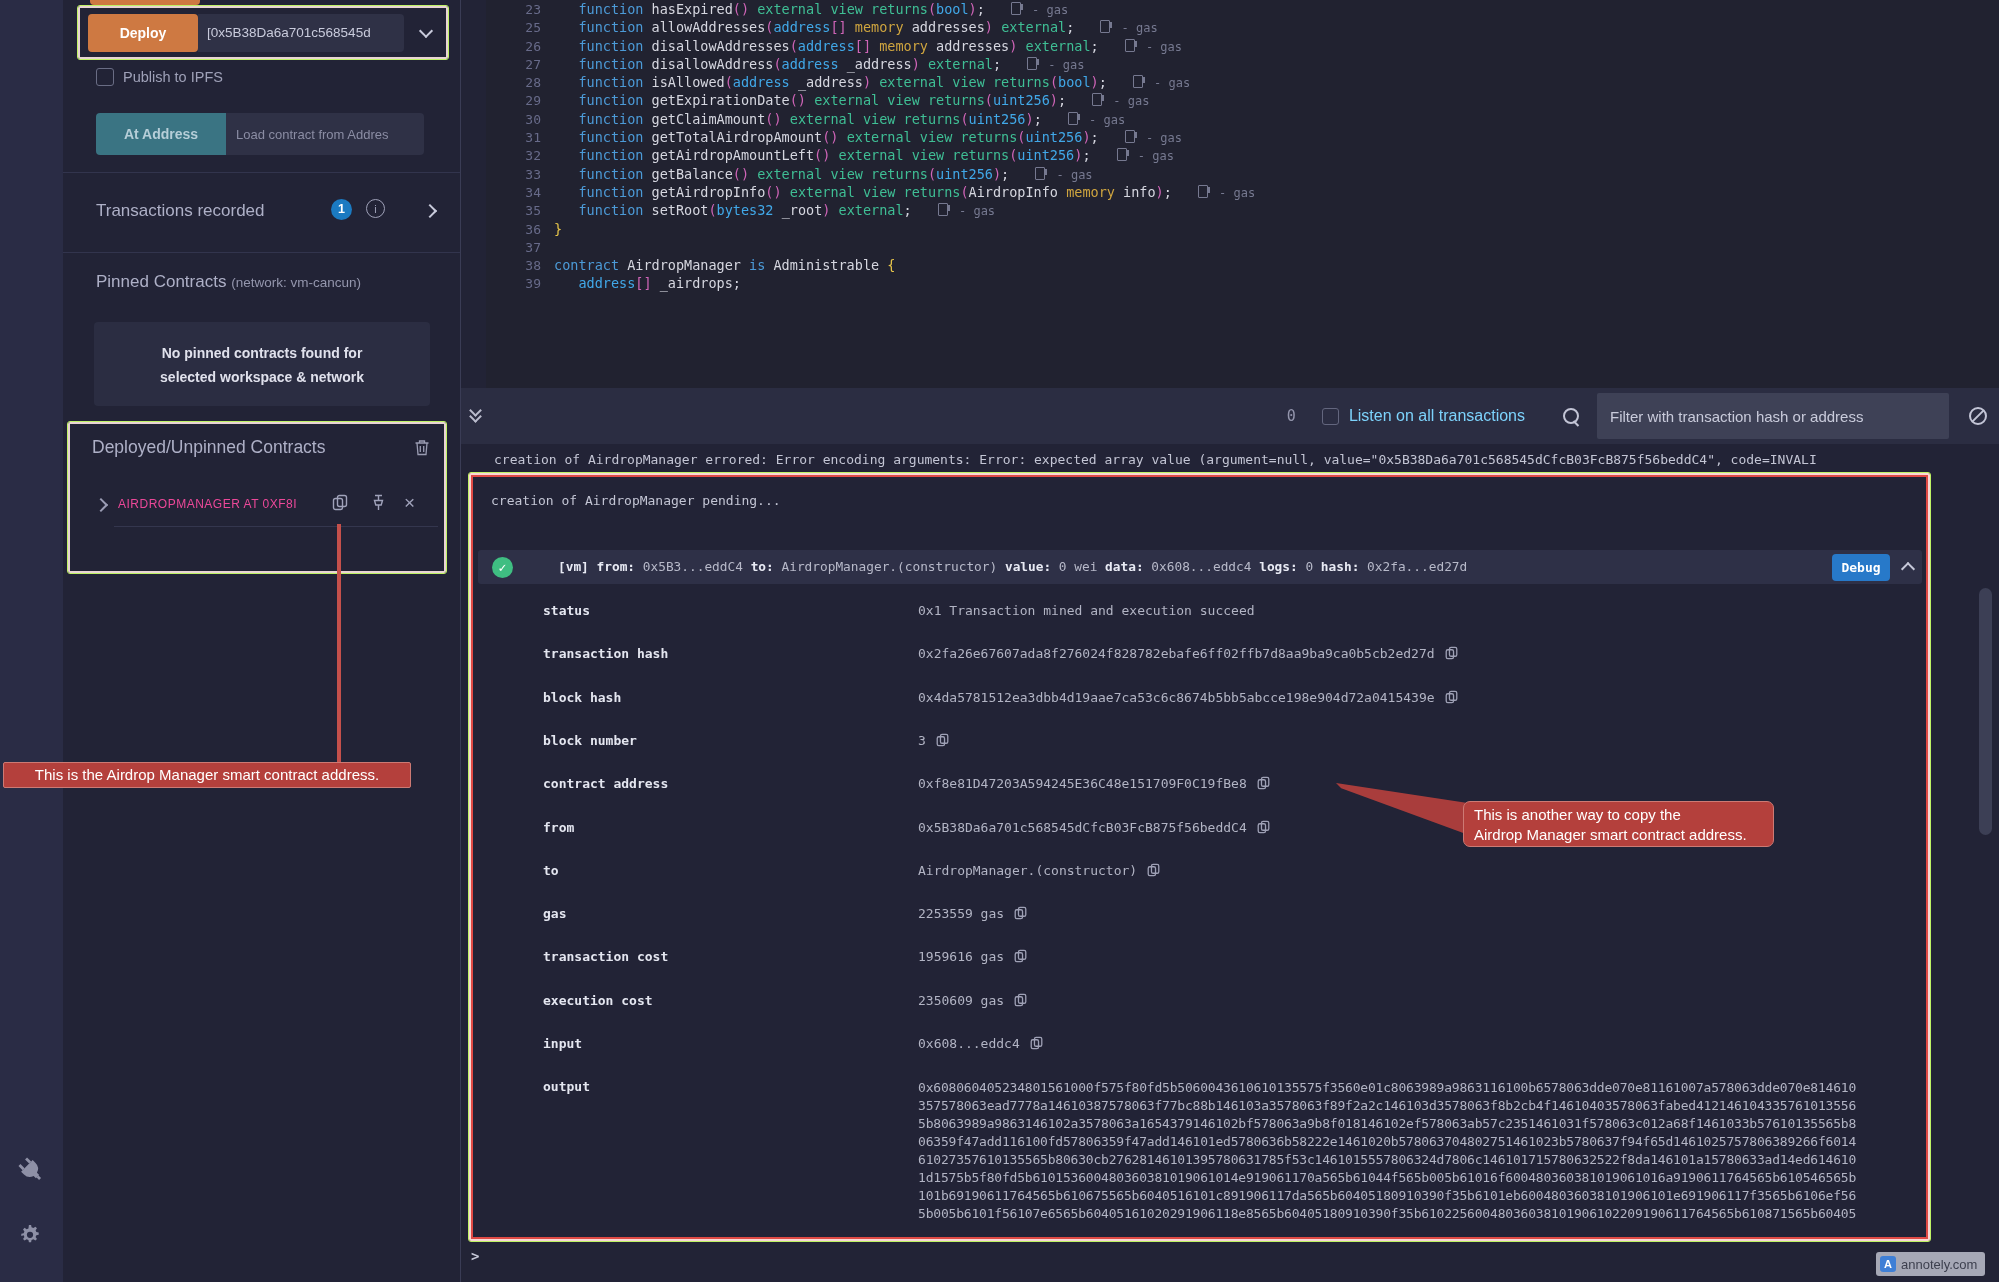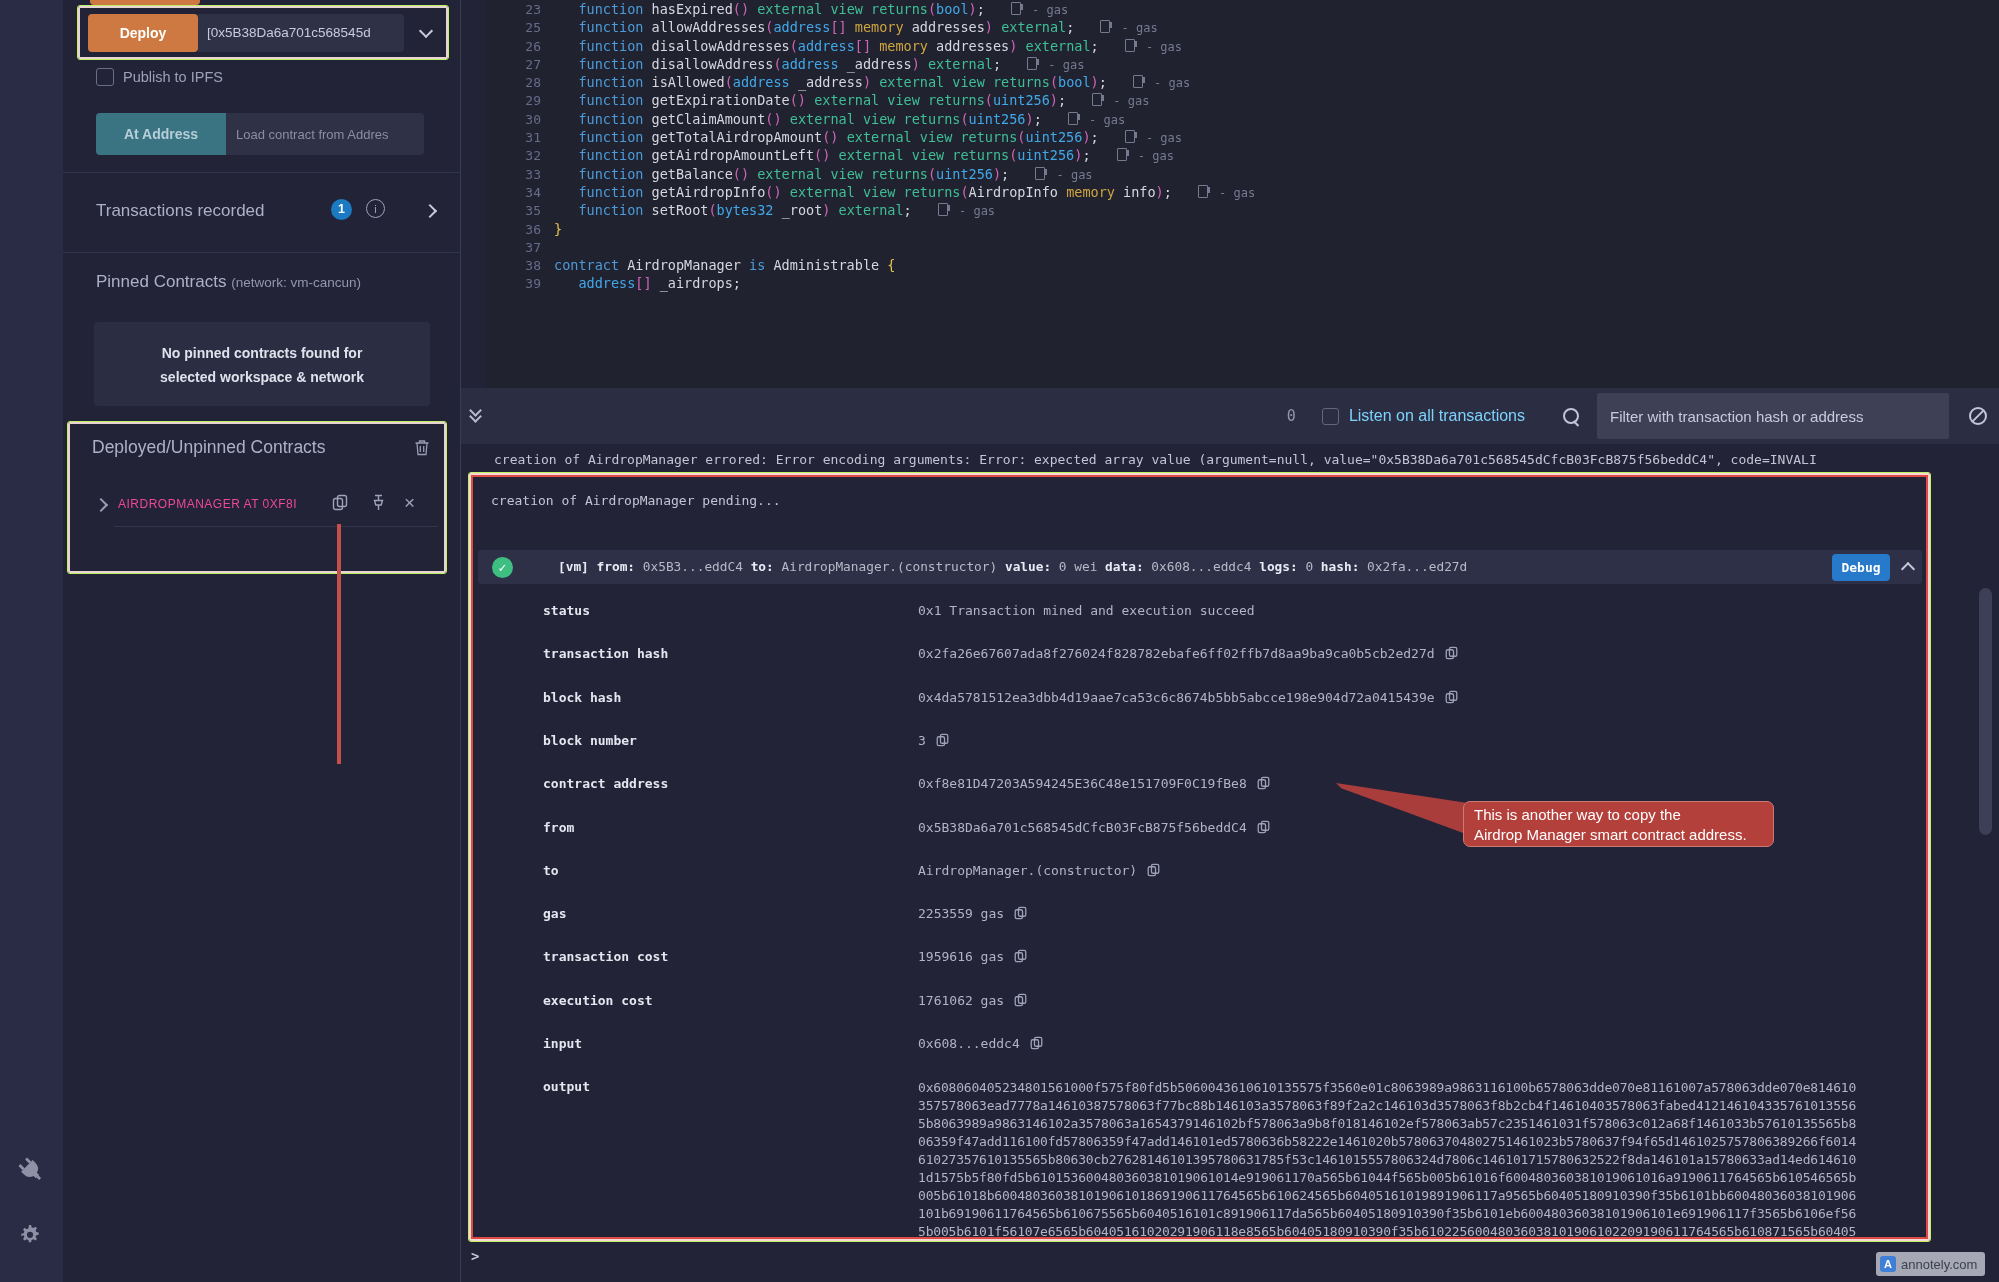--- a/index.html
+++ b/index.html
@@ -306,54 +306,54 @@
           </div>
           <div class="rrow" style="top: 476.4px;">
             <span class="rlabel">transaction cost</span>
             <div class="rvalue"><span>1959616 gas</span><svg class="copy-ic" style="display:inline" width="13" height="14" viewBox="0 0 16 17">
                 <rect x="5.5" y="1.5" width="9" height="11" rx="2" stroke="#9fa1b6" stroke-width="1.6" fill="none"></rect>
                 <rect x="1.5" y="4.5" width="9" height="11" rx="2" stroke="#9fa1b6" stroke-width="1.6" fill="none"></rect>
               </svg></div>
           </div>
           <div class="rrow" style="top: 519.7px;">
             <span class="rlabel">execution cost</span>
-            <div class="rvalue"><span>1761062 gas</span><svg class="copy-ic" style="display:inline" width="13" height="14" viewBox="0 0 16 17">
+            <div class="rvalue"><span>2350609 gas</span><svg class="copy-ic" style="display:inline" width="13" height="14" viewBox="0 0 16 17">
                 <rect x="5.5" y="1.5" width="9" height="11" rx="2" stroke="#9fa1b6" stroke-width="1.6" fill="none"></rect>
                 <rect x="1.5" y="4.5" width="9" height="11" rx="2" stroke="#9fa1b6" stroke-width="1.6" fill="none"></rect>
               </svg></div>
           </div>
           <div class="rrow" style="top: 563px;">
             <span class="rlabel">input</span>
             <div class="rvalue"><span>0x608...eddc4</span><svg class="copy-ic" style="display:inline" width="13" height="14" viewBox="0 0 16 17">
                 <rect x="5.5" y="1.5" width="9" height="11" rx="2" stroke="#9fa1b6" stroke-width="1.6" fill="none"></rect>
                 <rect x="1.5" y="4.5" width="9" height="11" rx="2" stroke="#9fa1b6" stroke-width="1.6" fill="none"></rect>
               </svg></div>
           </div>
           <div class="rrow" style="top: 606.3px;">
             <span class="rlabel">output</span>
             <div class="rvalue">
               <div class="hexline">0x608060405234801561000f575f80fd5b5060043610610135575f3560e01c8063989a9863116100b6578063dde070e81161007a578063dde070e814610</div>
               <div class="hexline">357578063ead7778a14610387578063f77bc88b146103a3578063f89f2a2c146103d3578063f8b2cb4f14610403578063fabed412146104335761013556</div>
               <div class="hexline">5b8063989a9863146102a3578063a1654379146102bf578063a9b8f018146102ef578063ab57c2351461031f578063c012a68f1461033b57610135565b8</div>
               <div class="hexline">06359f47add116100fd57806359f47add146101ed5780636b58222e1461020b578063704802751461023b5780637f94f65d1461025757806389266f6014</div>
               <div class="hexline">61027357610135565b80630cb27628146101395780631785f53c1461015557806324d7806c146101715780632522f8da146101a15780633ad14ed614610</div>
               <div class="hexline">1d1575b5f80fd5b610153600480360381019061014e919061170a565b61044f565b005b61016f600480360381019061016a9190611764565b610546565b</div>
-              <div class="hexline">005b61018b60048036038101906101869190611764565b610624565b60405161019891906117a9565b60405180910390f35b6101bb60048036038101906</div>
               <div class="hexline">101b69190611764565b610675565b6040516101c891906117da565b60405180910390f35b6101eb60048036038101906101e691906117f3565b6106ef56</div>
               <div class="hexline">5b005b6101f56107e6565b60405161020291906118e8565b60405180910390f35b61022560048036038101906102209190611764565b610871565b60405</div>
             </div>
           </div>
         </div>
     </div>
 
     <div class="prompt">&gt;</div>
     <div class="term-thumb"></div>
   </div>
 
   <div class="vline"></div>
+  <div class="note note1">This is the Airdrop Manager smart contract address.</div>
   <div class="arrow2"></div>
   <div class="note note2">
     <div>This is another way to copy the</div>
     <div>Airdrop Manager smart contract address.</div>
   </div>
 
   <div class="wm">
     <span class="wm-logo">A</span>
     <span class="wm-txt">annotely.com</span>
   </div>

